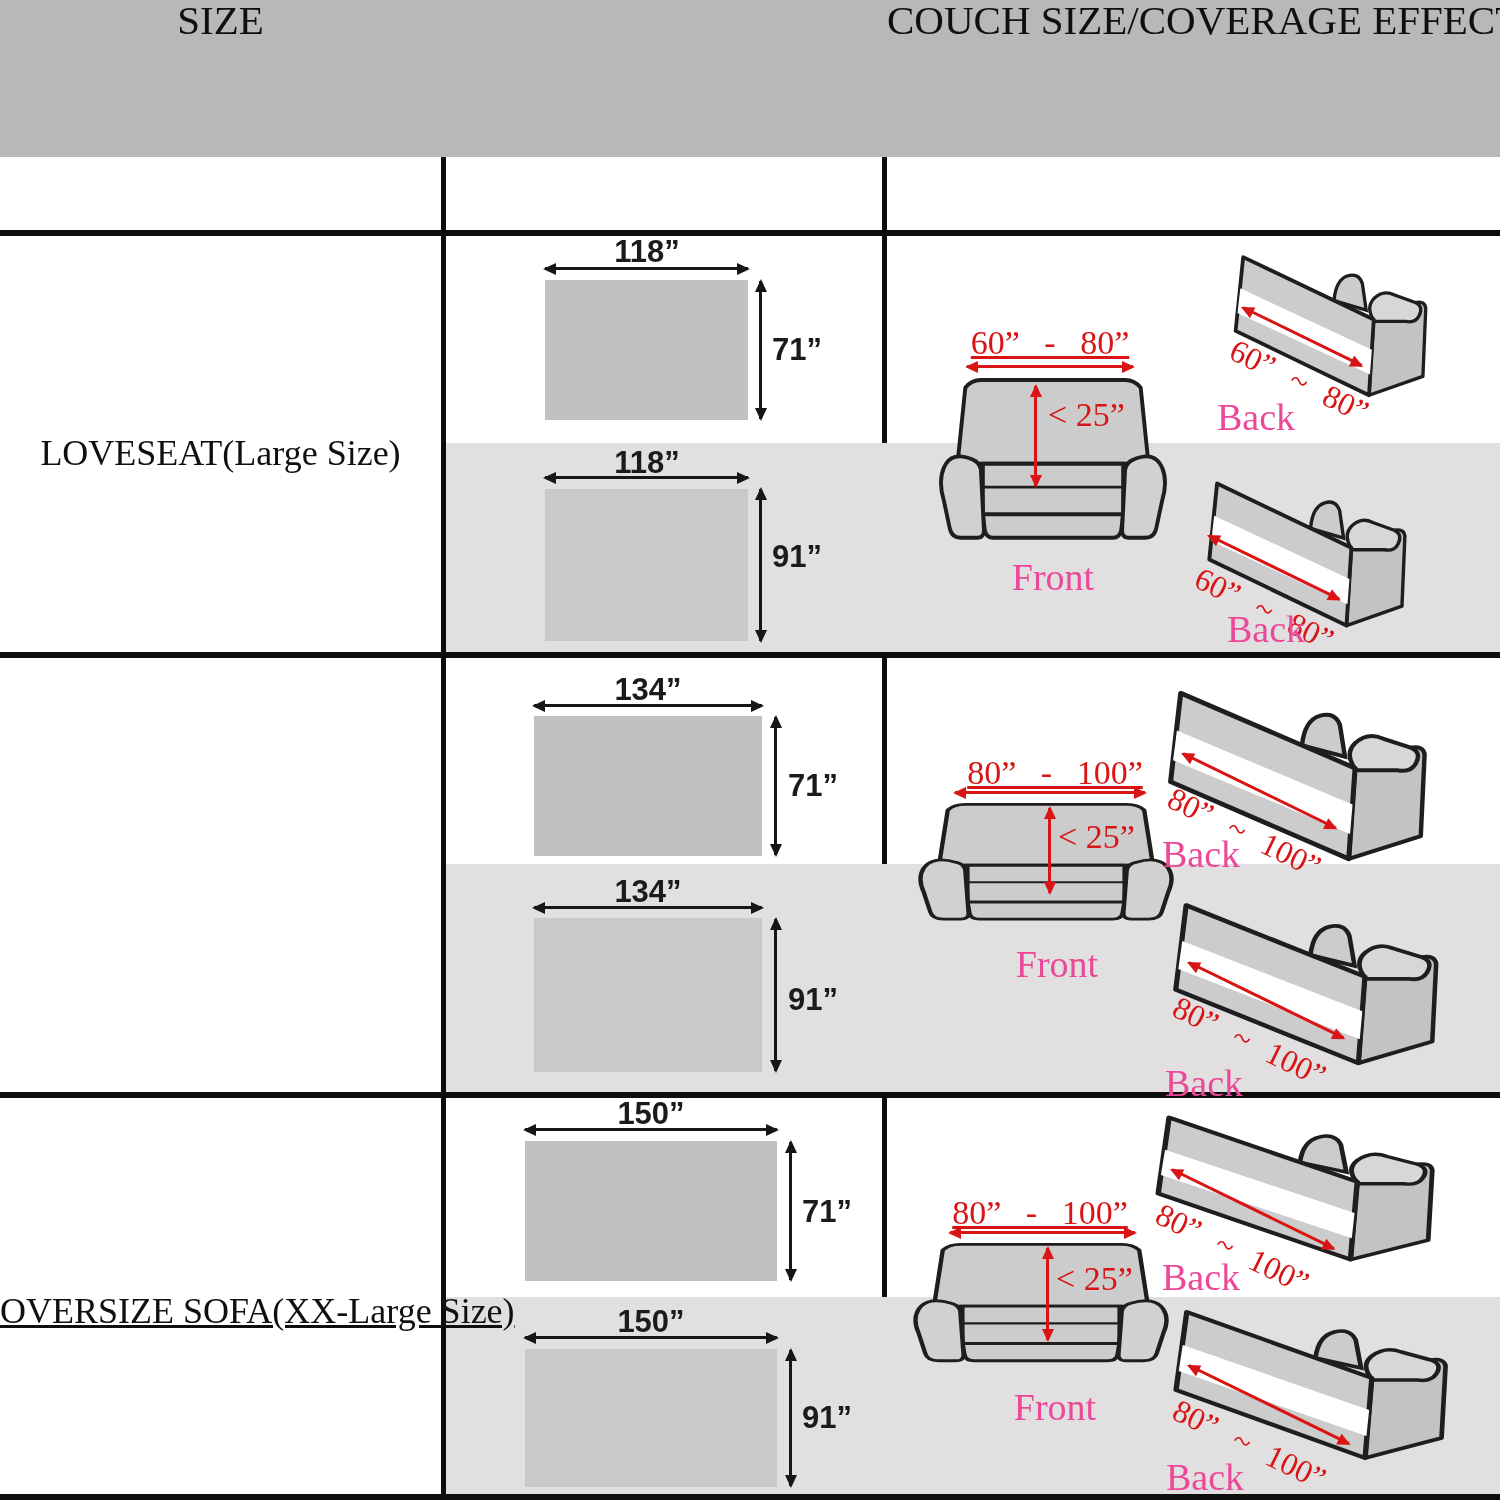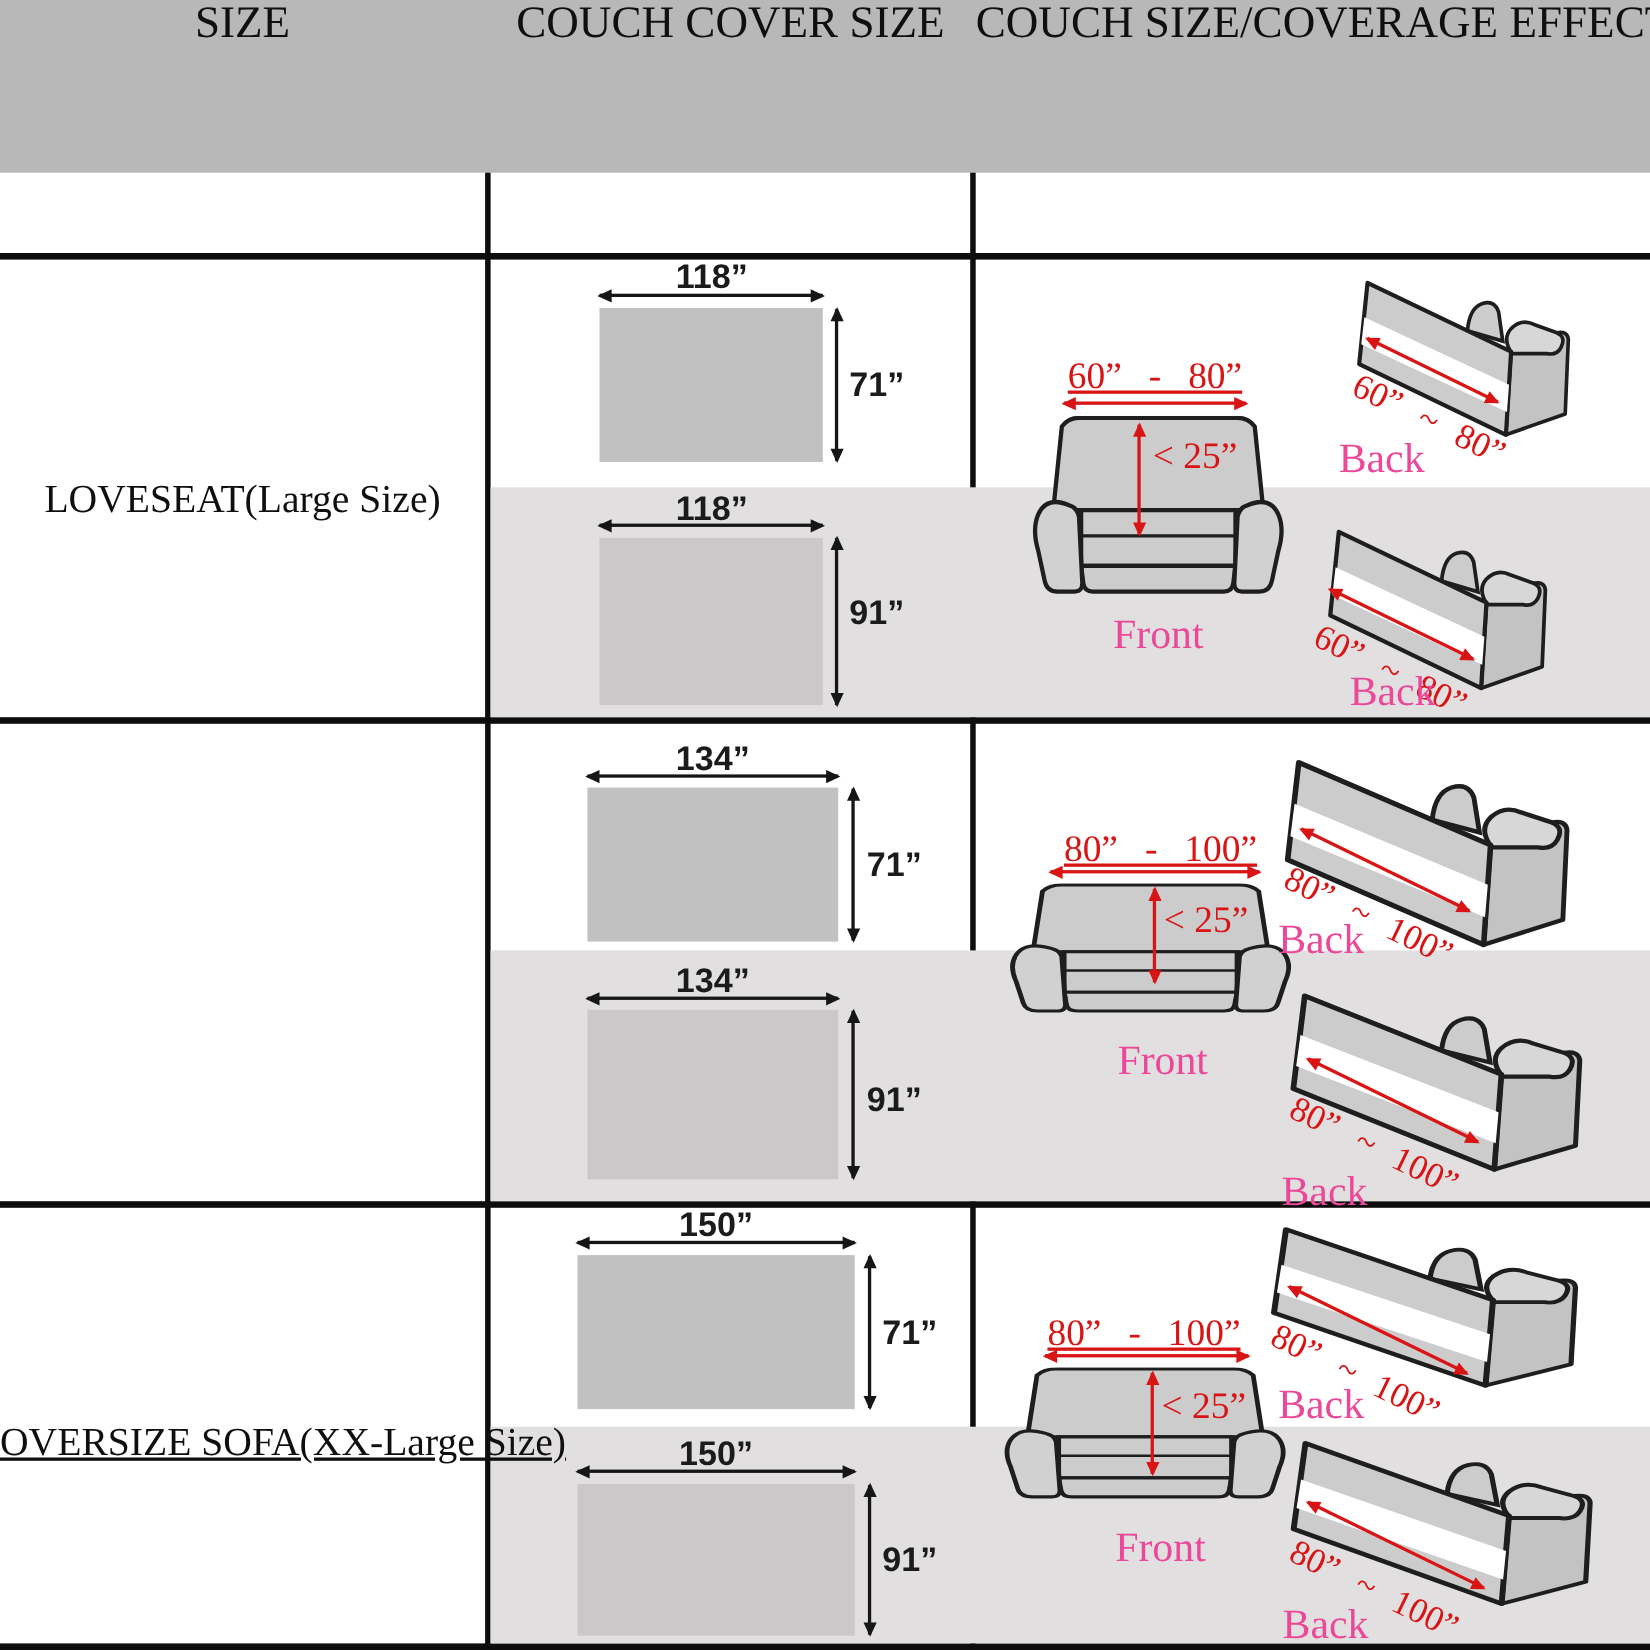--- a/index.html
+++ b/index.html
@@ -55,21 +55,20 @@
       <path d="M11 49 L150 114 L148 140 L8 75 Z" fill="#ffffff"></path>
     </symbol>
   </defs>
 </svg>
 
 <div id="stage">
 
   <div class="abs" id="header-band"></div>
 
   <div class="abs hdr c" style="left:0;top:176;width:441px;">SIZE</div>
-  <div class="abs hdr c" style="left:446px;top:176;width:436px;">COUCH COVER SIZE</div>
   <div class="abs hdr c" style="left:887px;top:176;width:613px;">COUCH SIZE/COVERAGE EFFECTS</div>
 
   <div class="abs vline" style="left:441px;top:157px;height:1343px;"></div>
   <div class="abs vline" style="left:882px;top:157px;height:1343px;"></div>
   <div class="abs hline" style="top:230px;"></div>
   <div class="abs hline" style="top:652px;"></div>
   <div class="abs hline" style="top:1092px;"></div>
   <div class="abs hline" style="top:1494px;"></div>
 
   <div class="abs band" style="left:446px;top:443px;width:1054px;height:209px;"></div>

